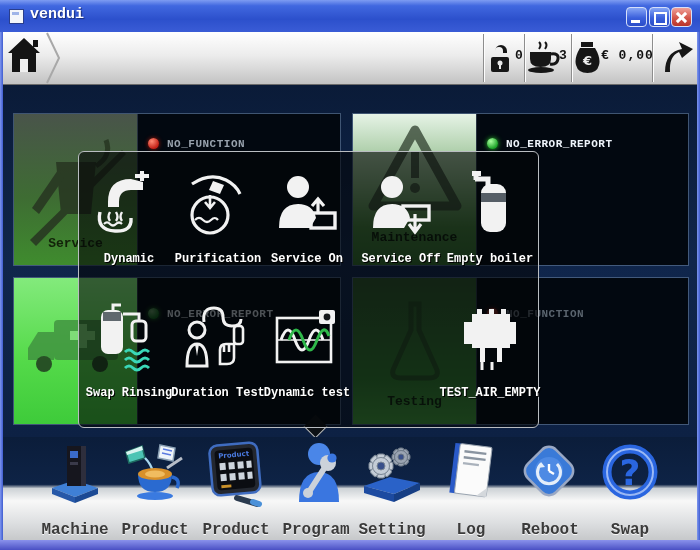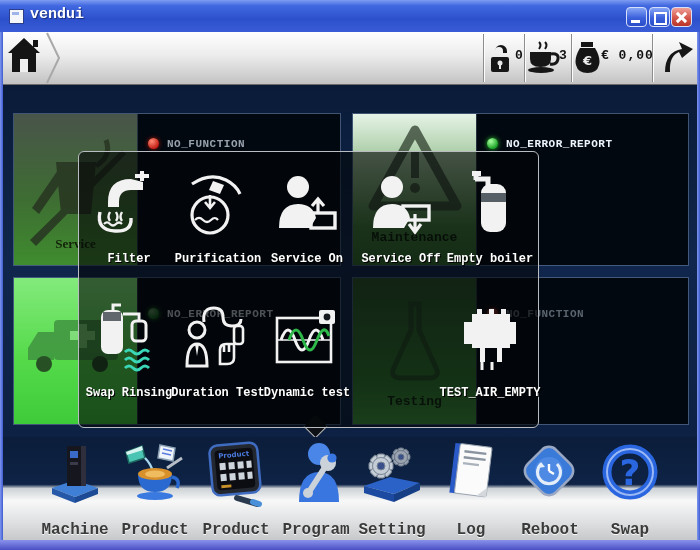--- a/index.html
+++ b/index.html
@@ -147,21 +147,21 @@
     <div class="group" style="left:10px;top:28px;width:328px;height:153px;">
       <div class="stile grad-service">
         <svg class="tileicon" style="left:8px;top:14px;" width="110" height="125">
           <g fill="#273521" opacity="0.85">
             <path d="M34 34 h40 l-5 52 h-30 z"></path>
             <path d="M36 42 L10 80 l7 6 L42 50 z"></path>
             <path d="M8 112 L100 22 l4 4 L14 118 z"></path>
           </g>
           <path d="M74 38 q16 -10 10 -26" stroke="#273521" stroke-width="5" fill="none" opacity="0.85"></path>
         </svg>
-        <div class="tile-label" style="top:122px;font-family:Liberation Serif, serif;">Service</div>
+        <div class="tile-label" style="top:122px;">Service</div>
       </div>
       <div class="itile">
         <div class="statusline">
           <div class="dot dot-red"></div>
           <div class="stat-text c-dimgray">NO_FUNCTION</div>
         </div>
       </div>
     </div>
 
     <div class="group" style="left:349px;top:28px;width:337px;height:153px;">
@@ -225,21 +225,21 @@
       <div class="picon">
           <svg width="72" height="72">
         <path d="M50 12 v8 h-12 q-12 0 -12 12 v5 h-11 v-5 q0 -23 23 -23 z" fill="#f2f2f2"></path>
         <path d="M42 6 h14 M49 1 v10" stroke="#f2f2f2" stroke-width="4"></path>
         <circle cx="49" cy="6" r="3" fill="#f2f2f2"></circle>
         <path d="M17 42 q-3 5 0 9 M23 42 q3 5 0 9 M29 42 q-3 5 0 9" stroke="#f2f2f2" stroke-width="2.4" fill="none"></path>
         <path d="M7 42 q-4 18 15 19 q17 1 16 -13" stroke="#f2f2f2" stroke-width="3.4" fill="none"></path>
         <path d="M11 54 q3 -3 6 0 t6 0 t6 0" stroke="#f2f2f2" stroke-width="2.2" fill="none"></path>
       </svg>
         </div>
-      <div class="plabel">Filter</div>
+      <div class="plabel">Dynamic</div>
     </div>
 
     <div class="pcell r1 cB">
       <div class="picon">
           <svg width="76" height="74">
         <circle cx="30" cy="46" r="18" stroke="#f2f2f2" stroke-width="3.2" fill="none"></circle>
         <path d="M15 51 q4 -4 8 0 t8 0 t7 0" stroke="#f2f2f2" stroke-width="2.2" fill="none"></path>
         <path d="M30 26 v12 M25 33 l5 6 5 -6" stroke="#f2f2f2" stroke-width="2.6" fill="none"></path>
         <path d="M12 15 q18 -12 34 -4 q10 5 14 14" stroke="#f2f2f2" stroke-width="3.2" fill="none"></path>
         <path d="M33 12 l11 4 -4 9 -11 -4 z" fill="#f2f2f2"></path>

